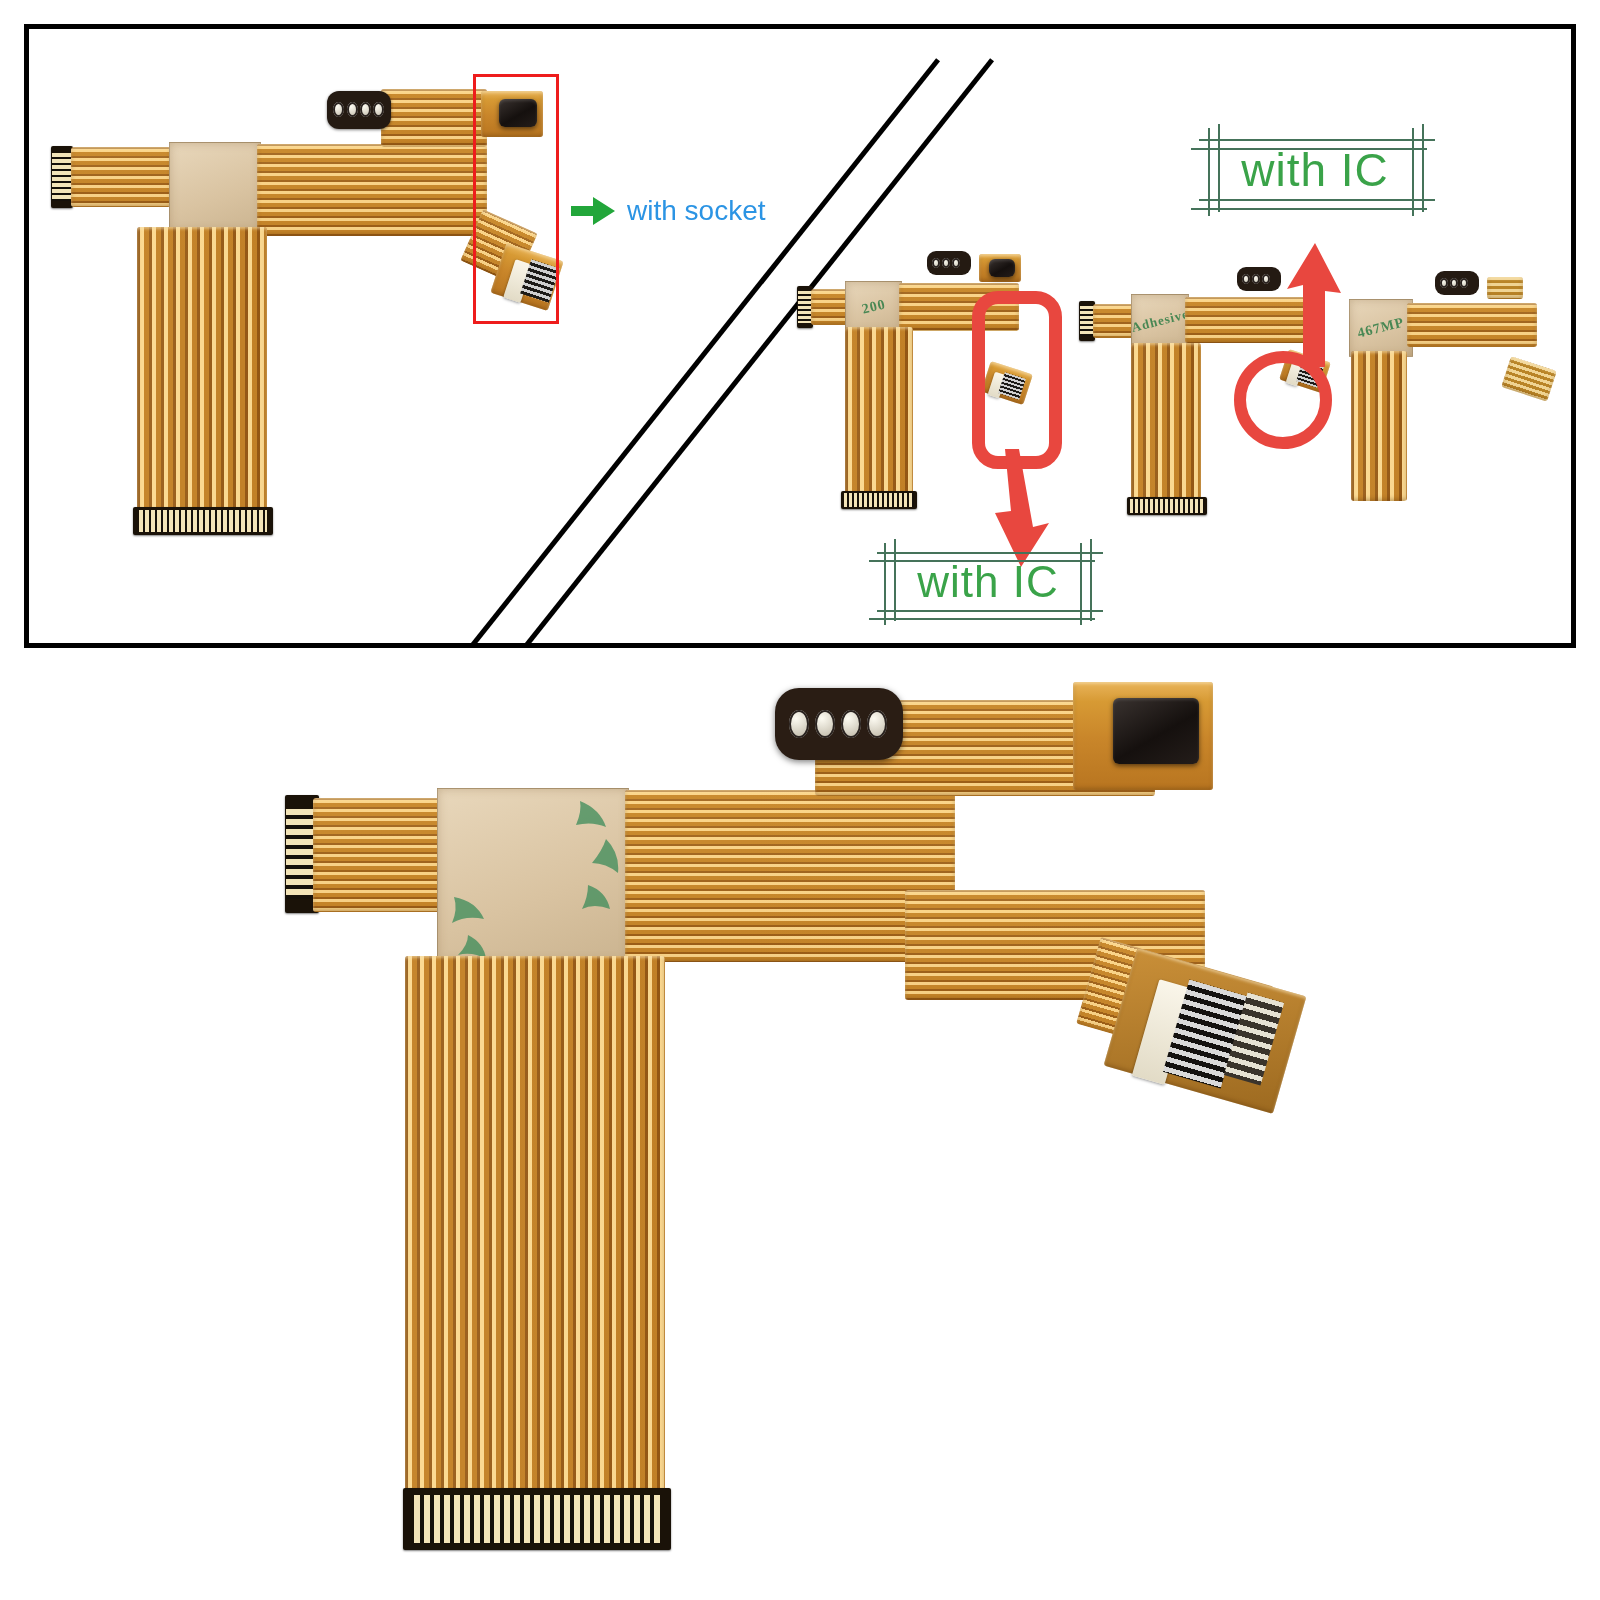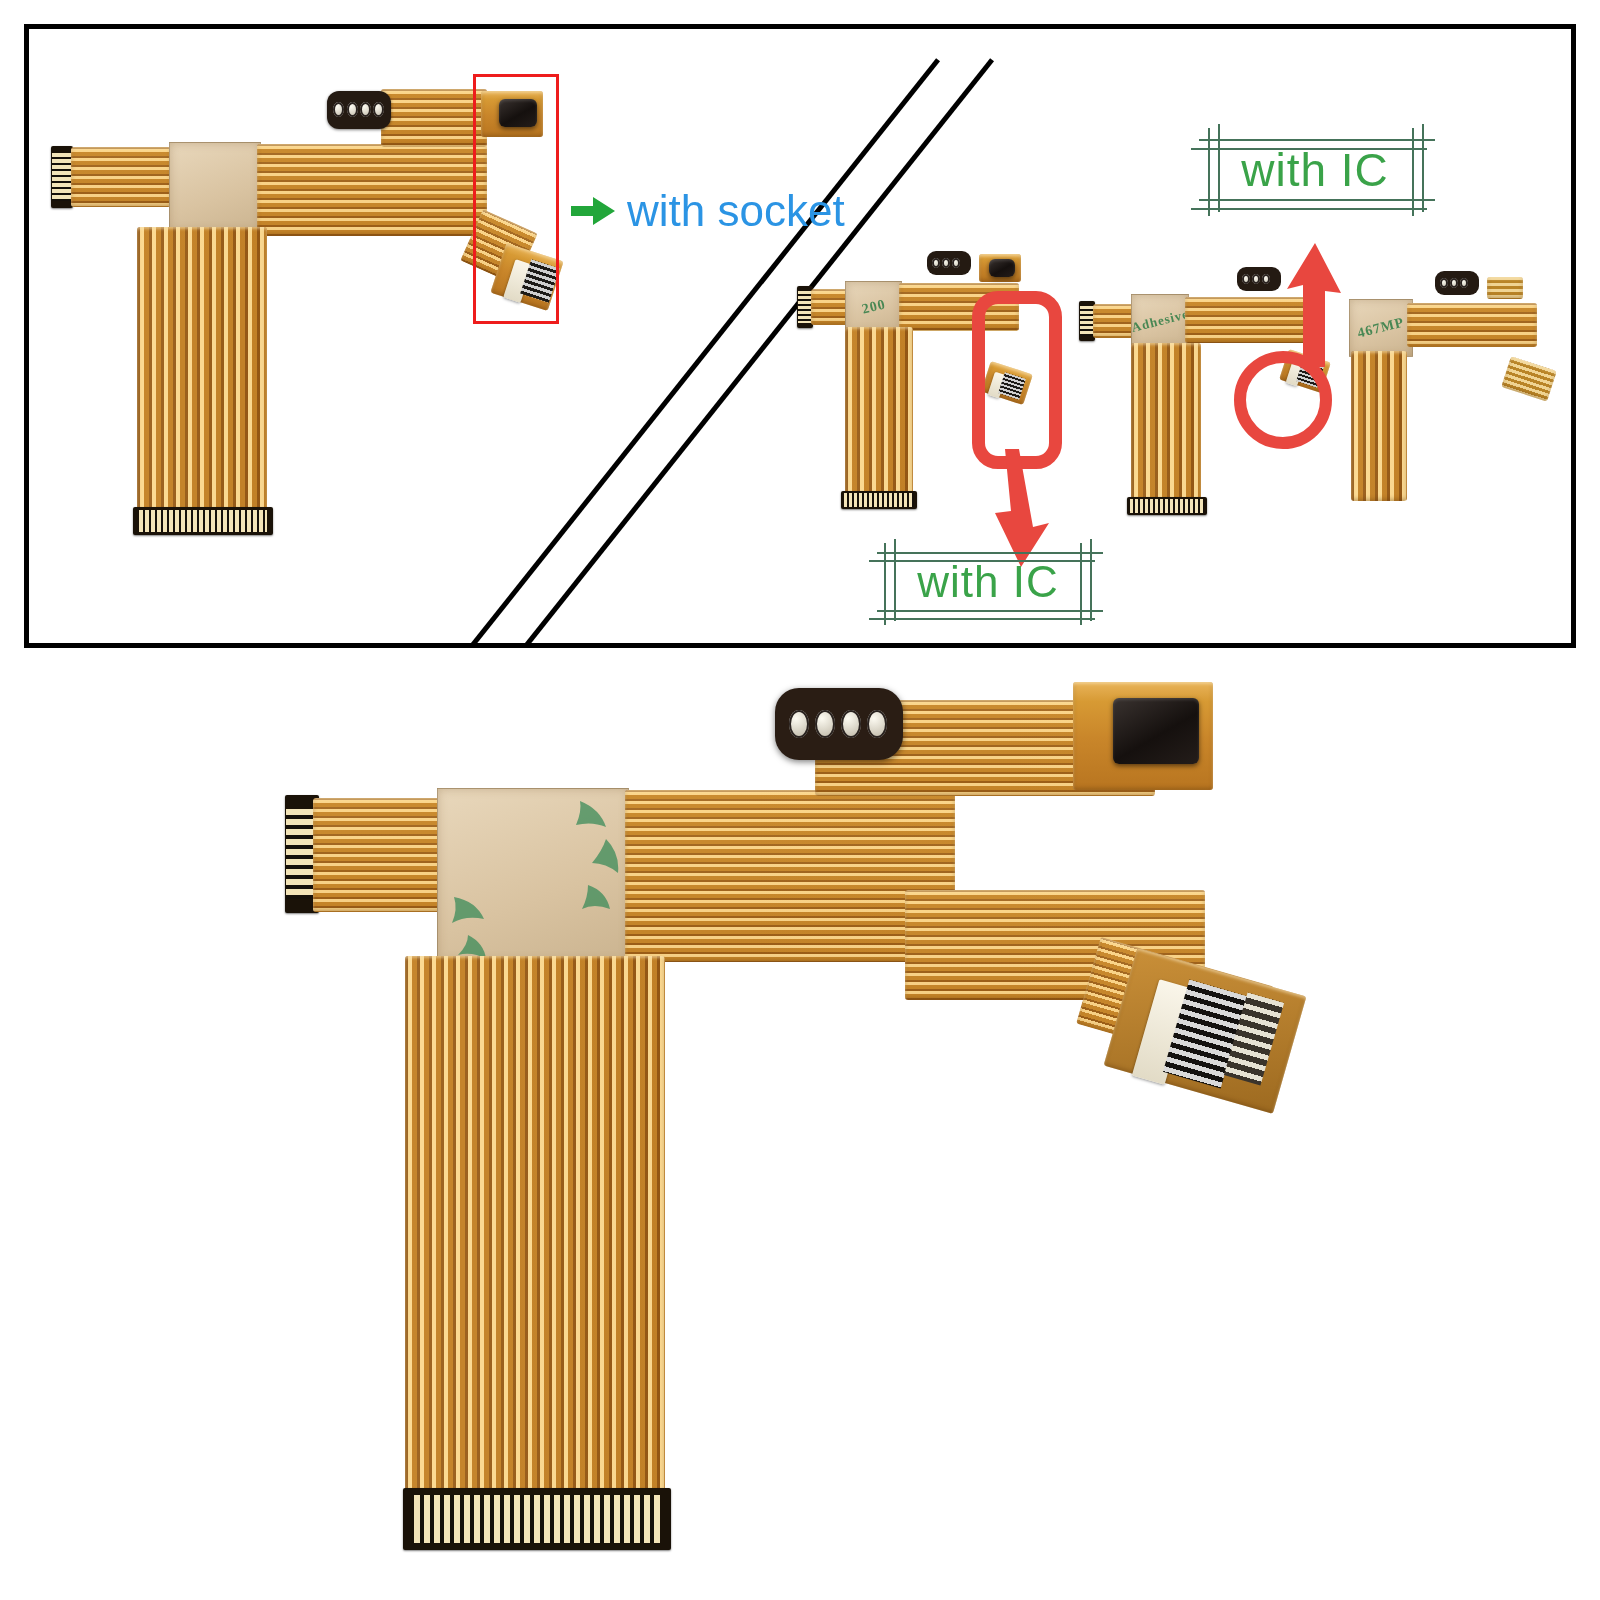--- a/index.html
+++ b/index.html
@@ -117,21 +117,21 @@
       <div class="socket-pins" style="left:496px;top:234px;width:30px;height:36px;transform:rotate(18deg);
                   background:repeating-linear-gradient(180deg,#cfcfcf 0 3px,#1d1b18 3px 6px);"></div>
 
       <div class="red-rect" style="left:444px;top:45px;width:86px;height:250px;"></div>
     </div>
 
     <div class="socket-note" style="left:540px;top:160px;height:44px;">
       <svg class="red-arrow-svg" width="48" height="34" viewBox="0 0 48 34" style="position:relative;">
         <path d="M2 12 L24 12 L24 3 L46 17 L24 31 L24 22 L2 22 Z" fill="#22a63a"></path>
       </svg>
-      <span class="txt" style="font-size:44px;">with socket</span>
+      <span class="txt" style="font-size:28px;">with socket</span>
     </div>
 
     <div class="fpc" style="left:760px;top:230px;width:270px;height:290px;">
       <div class="pad-strip" style="left:8px;top:27px;width:16px;height:42px;">
         <div class="fingers" style="background:repeating-linear-gradient(180deg,#f3e4b8 0 3px,#15100a 3px 5px);"></div>
       </div>
       <div class="trace-block lines" style="left:22px;top:30px;width:38px;height:36px;"></div>
       <div class="tape" style="left:56px;top:22px;width:55px;height:50px;font-size:14px;">
         <span class="mark">200</span>
       </div>

